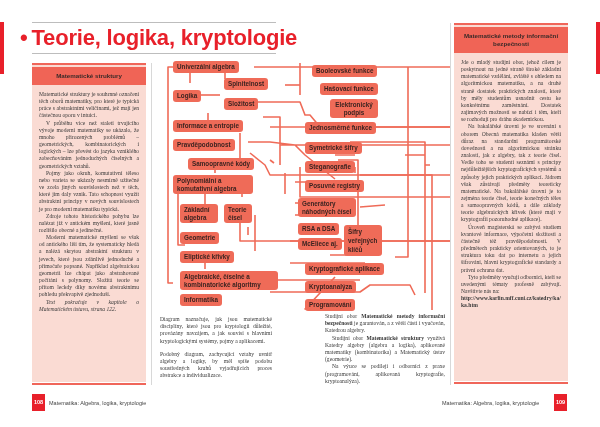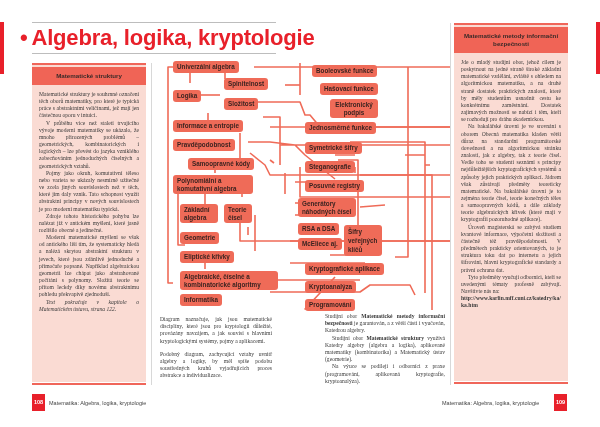--- a/index.html
+++ b/index.html
@@ -55,21 +55,21 @@
   #page-num-right { left: 554px; }
   #footer-right { left: 442px; top: 400px; }
 </style>
 </head>
 <body>
 
 <div id="edge-left" class="edge-tab"></div>
 <div id="edge-right" class="edge-tab"></div>
 
 <div id="rule-top" class="rule"></div>
-<div id="page-title"><span class="bullet">•</span><span>Algebra, logika, kryptologie</span></div>
+<div id="page-title"><span class="bullet">•</span><span>Teorie, logika, kryptologie</span></div>
 <div id="rule-bottom" class="rule"></div>
 
 <div id="box-left" class="sidebox">
   <div class="head">Matematické struktury</div>
   <div class="body">
     <p class="first">Matematické struktury je souhrnné označení těch oborů matematiky, pro které je typická práce s abstraktními veličinami, jež mají jen částečnou oporu v intuici.</p>
     <p>V průběhu více než staletí trvajícího vývoje moderní matematiky se ukázalo, že mnoho přirozených problémů – geometrických, kombinatorických i logických – lze převést do jazyka vzniklého zobecňováním jednoduchých číselných a geometrických vztahů.</p>
     <p>Pojmy jako okruh, komutativní těleso nebo varieta se ukázaly nesmírně užitečné ve zcela jiných souvislostech než v těch, které jim daly vznik. Tato schopnost využít abstraktní principy v nových souvislostech je pro moderní matematiku typická.</p>
     <p>Zdroje tohoto historického pohybu lze nalézat již v antickém myšlení, které jasně rozlišilo obecné a jedinečné.</p>
     <p>Moderní matematické myšlení se však od antického liší tím, že systematicky hledá a nalézá skrytou abstraktní strukturu v jevech, které jsou zdánlivě jednoduché a přímočaře popsané. Například algebraickou geometrii lze chápat jako abstrahované počítání s polynomy. Složitá teorie se přitom leckdy díky novému abstraktnímu pohledu překvapivě zjednoduší.</p>

